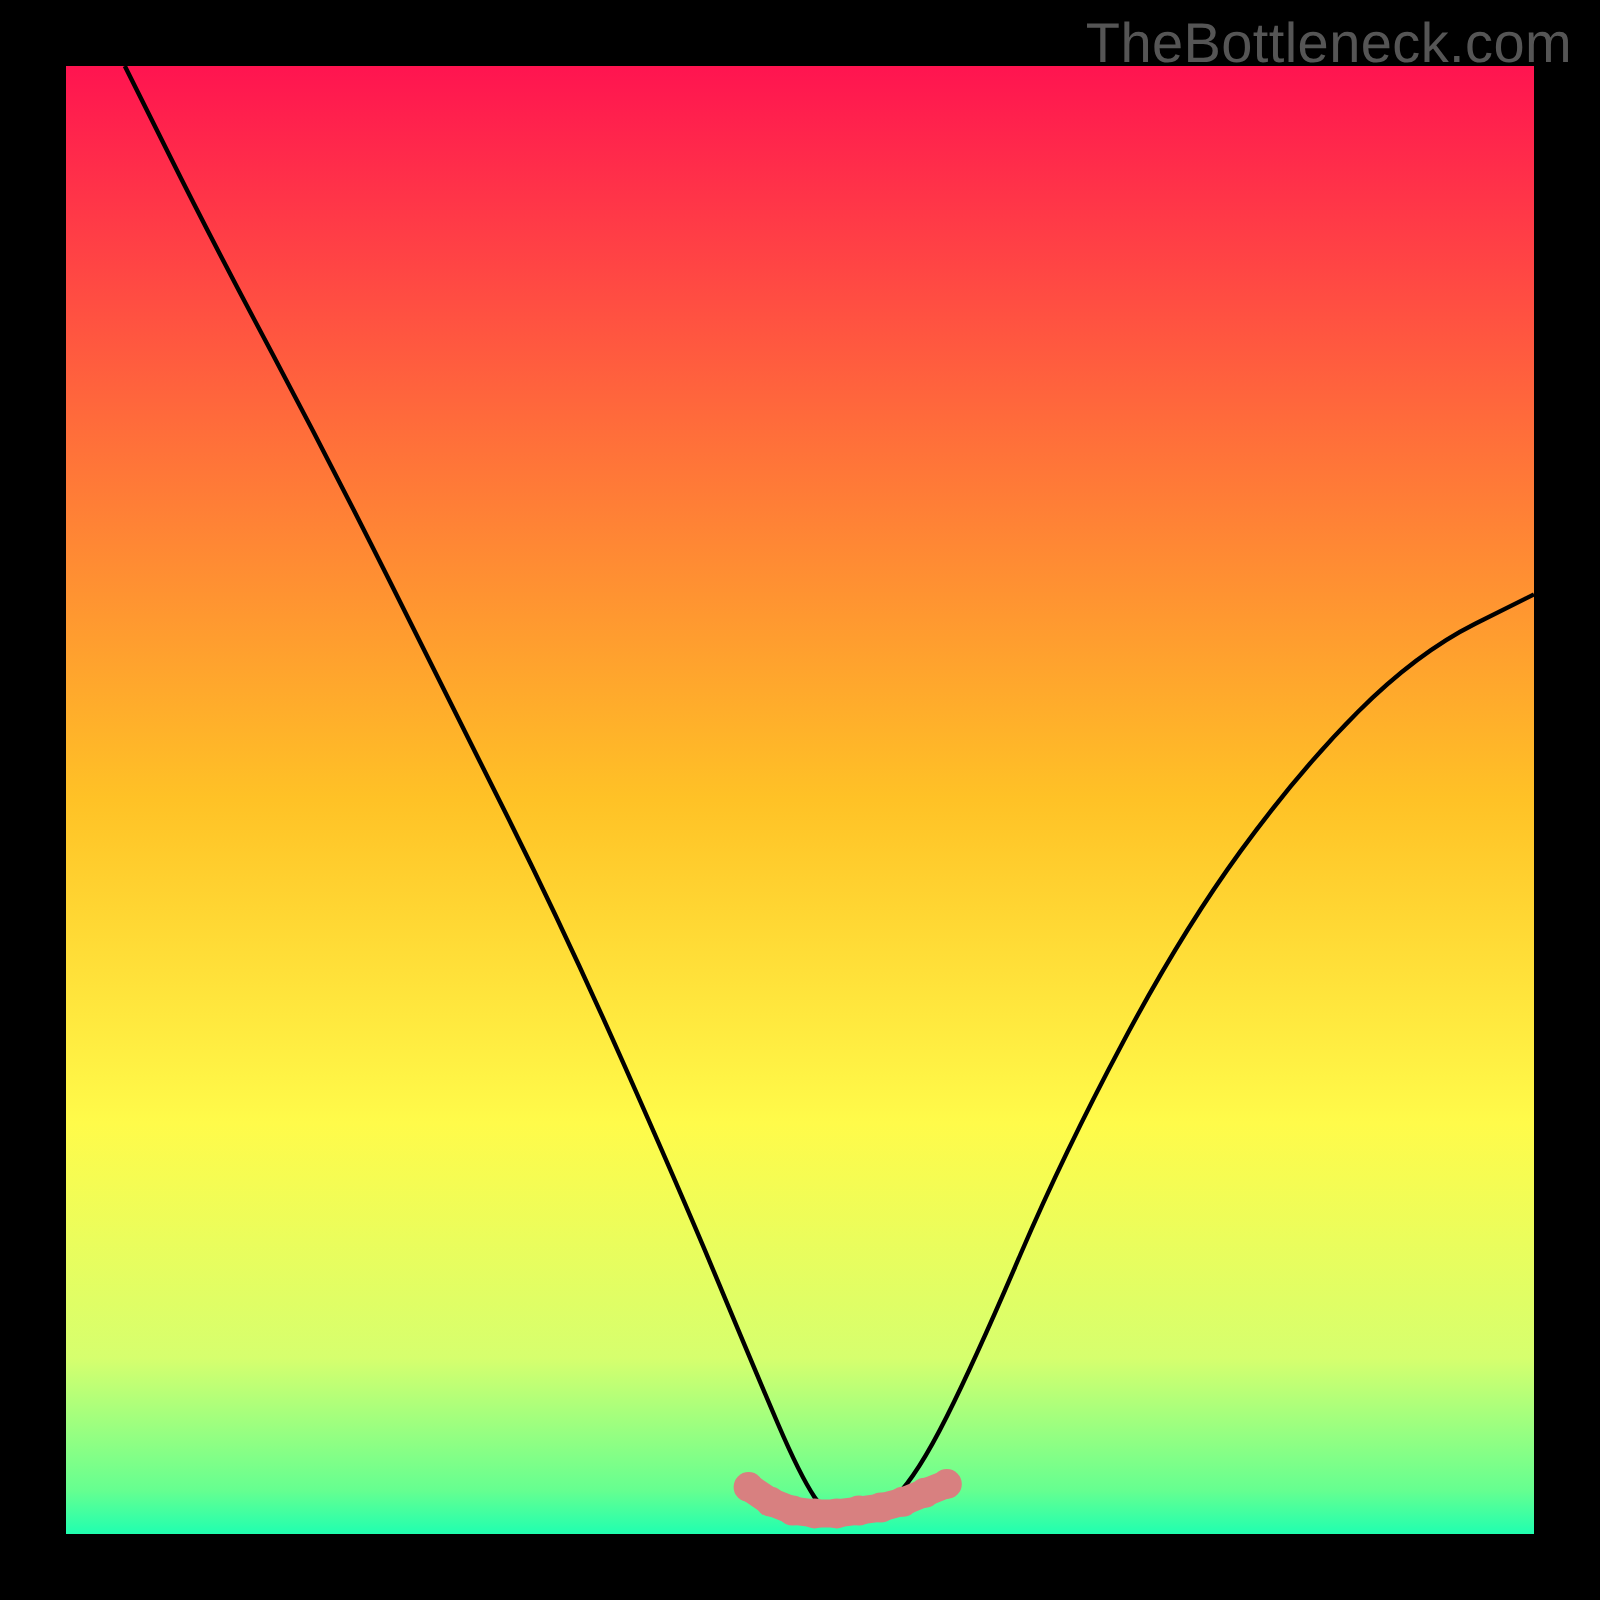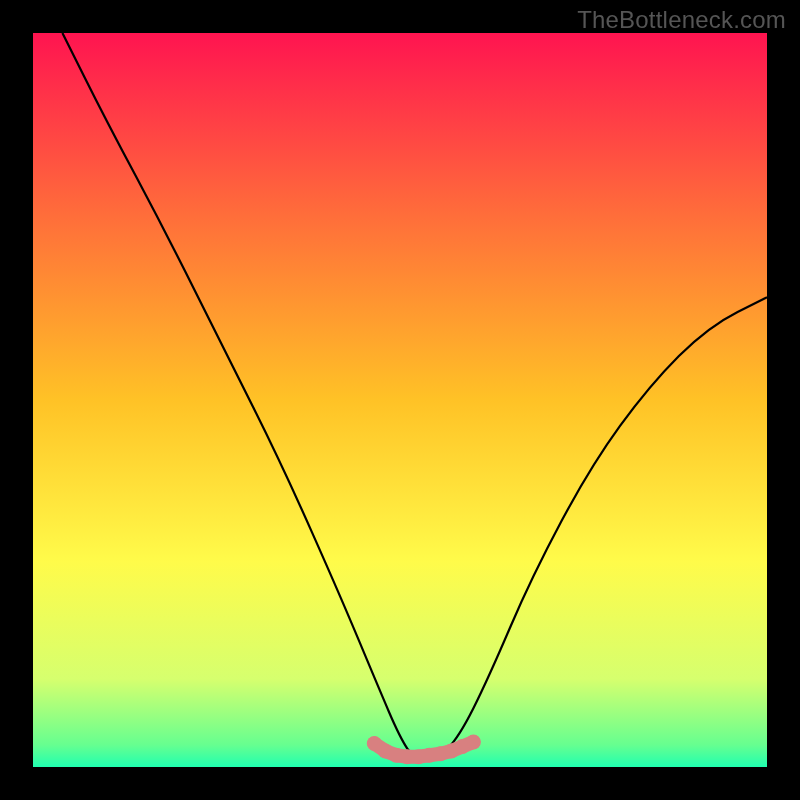--- a/index.html
+++ b/index.html
@@ -9,21 +9,21 @@
     background: #000;
     position: relative;
     overflow: hidden;
     font-family: Arial, sans-serif;
   }
   .watermark {
     position: absolute;
     top: 6px;
     right: 14px;
     color: #555;
-    font-size: 24px;
+    font-size: 28px;
     font-weight: 500;
     letter-spacing: 0.2px;
     z-index: 10;
   }
   .plot-area {
     position: absolute;
     left: 33px;
     top: 33px;
     width: 734px;
     height: 734px;

